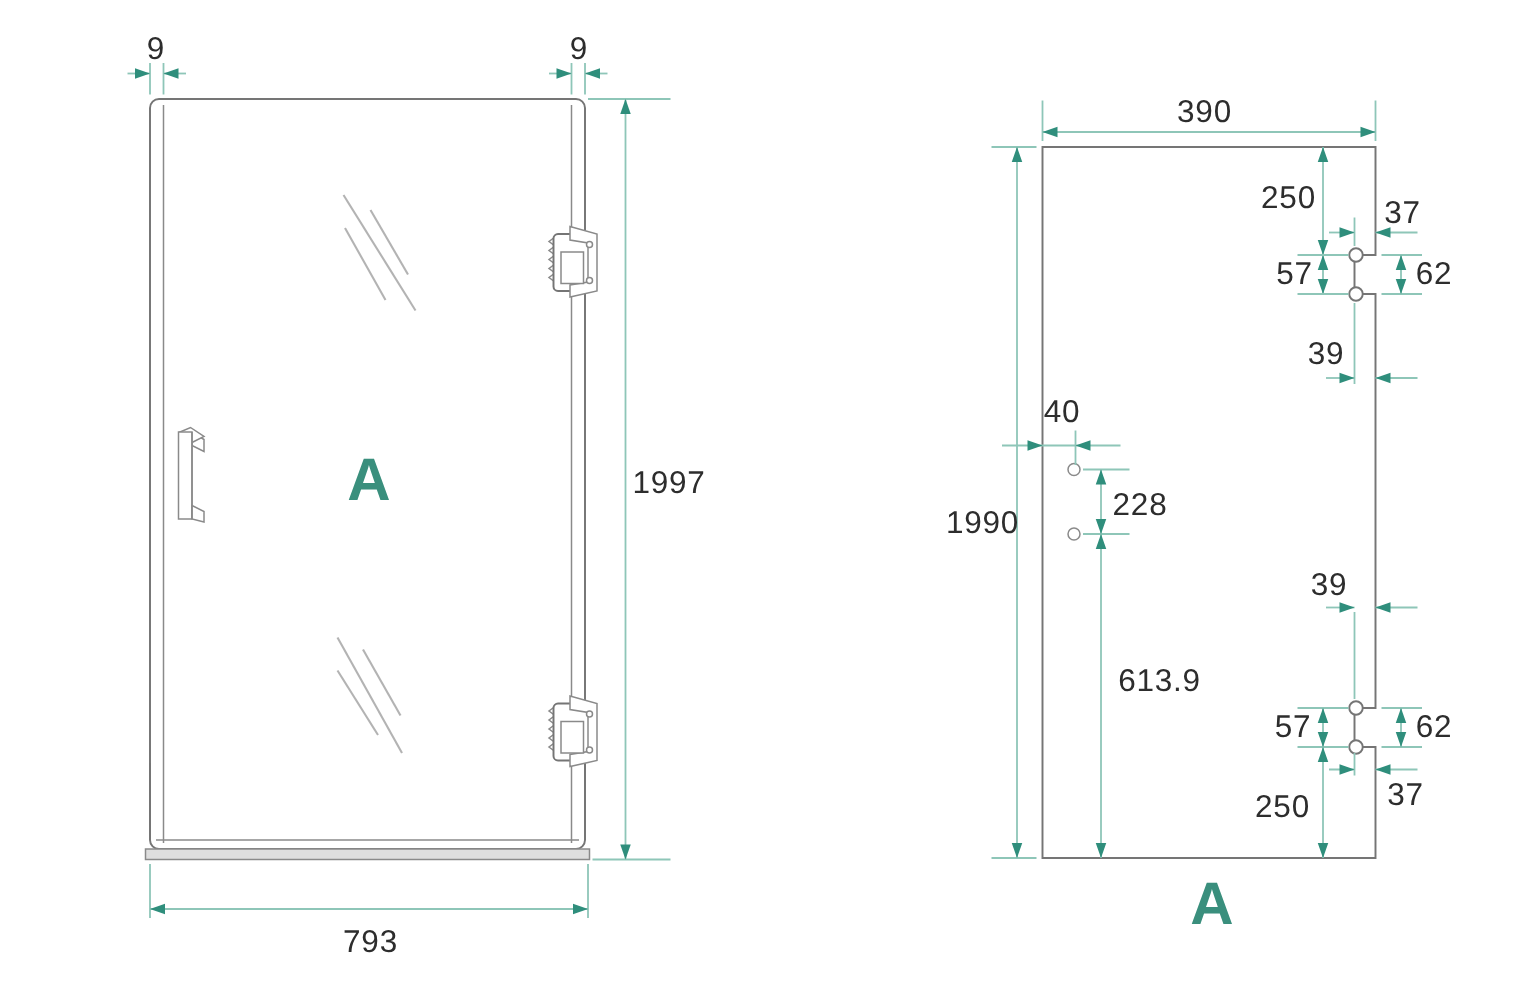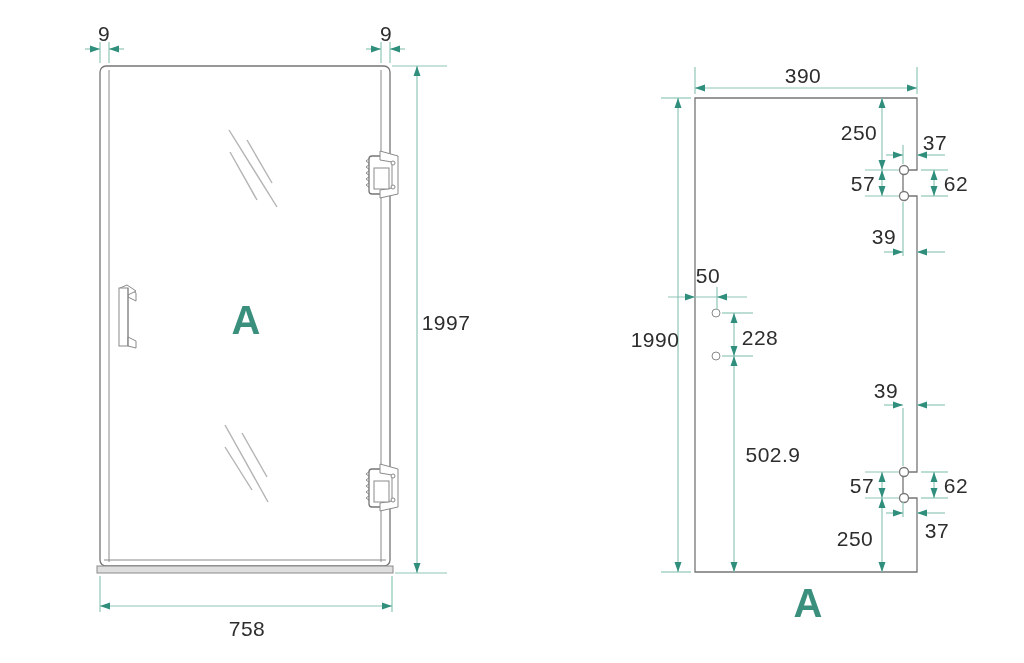--- a/index.html
+++ b/index.html
@@ -197,33 +197,33 @@
         <line class="dimln" x1="917" y1="513" x2="945" y2="513"></line>
         <polygon class="arr" points="903,513 893,509.5 893,516.5"></polygon>
         <polygon class="arr" points="917,513 927,509.5 927,516.5"></polygon>
       </g>
     </g>
   </svg>
 
   <span class="dim" style="left:104px;top:33px">9</span>
   <span class="dim" style="left:386px;top:33px">9</span>
   <span class="dim" style="left:446px;top:322px">1997</span>
-  <span class="dim" style="left:247px;top:628px">758</span>
+  <span class="dim" style="left:247px;top:628px">793</span>
   <span class="view-label" style="left:246px;top:320px">A</span>
 
   <span class="dim" style="left:803px;top:75px">390</span>
-  <span class="dim" style="left:655px;top:339px">1990</span>
+  <span class="dim" style="left:655px;top:349px">1990</span>
   <span class="dim" style="left:859px;top:132px">250</span>
   <span class="dim" style="left:935px;top:142px">37</span>
   <span class="dim" style="left:863px;top:183px">57</span>
   <span class="dim" style="left:956px;top:183px">62</span>
   <span class="dim" style="left:884px;top:236px">39</span>
-  <span class="dim" style="left:708px;top:275px">50</span>
+  <span class="dim" style="left:708px;top:275px">40</span>
   <span class="dim" style="left:760px;top:337px">228</span>
-  <span class="dim" style="left:773px;top:454px">502.9</span>
+  <span class="dim" style="left:773px;top:454px">613.9</span>
   <span class="dim" style="left:886px;top:390px">39</span>
   <span class="dim" style="left:862px;top:485px">57</span>
   <span class="dim" style="left:956px;top:485px">62</span>
   <span class="dim" style="left:937px;top:530px">37</span>
   <span class="dim" style="left:855px;top:538px">250</span>
   <span class="view-label" style="left:808px;top:603px">A</span>
 
 </div>
 
 </body></html>

